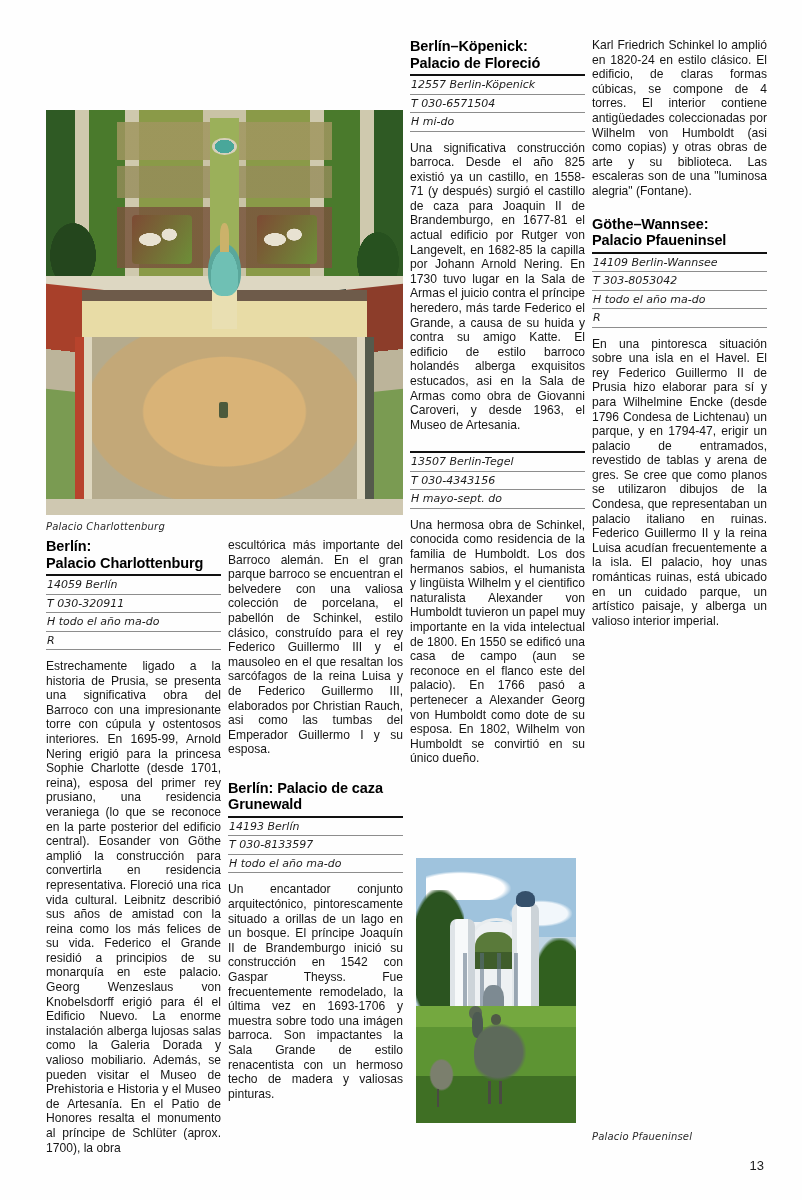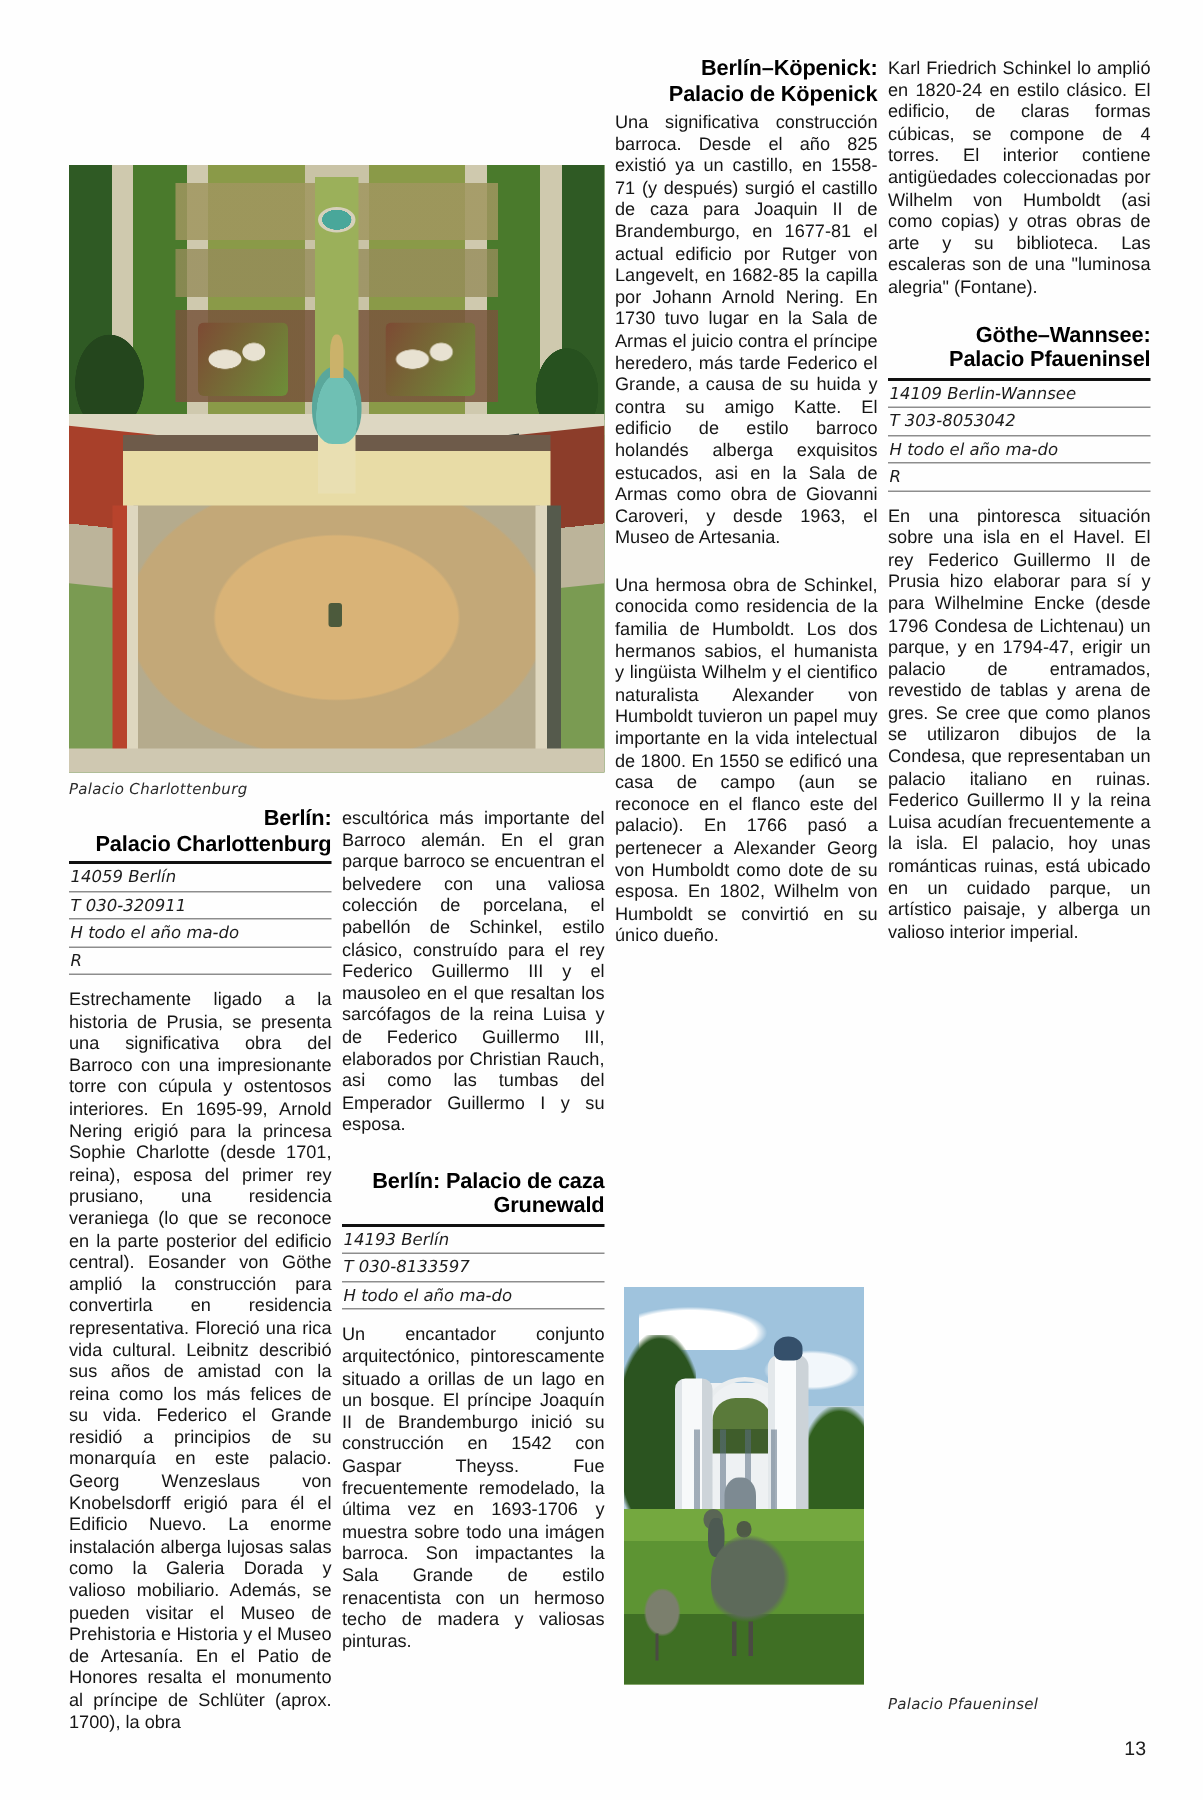--- a/index.html
+++ b/index.html
@@ -93,21 +93,20 @@
   }
 
   
   h2.sec {
     margin: 0 0 3px 0;
     font-size: 14.5px;
     line-height: 16.5px;
     font-weight: bold;
     letter-spacing: -0.1px;
     color: #000;
-    text-align: right;
   }
 
   
   .info {
     margin: 2px 0 9px 0;
     border-top: 2.2px solid #111;
   }
   .info .row {
     border-bottom: 0.9px solid #8d8d8d;
     font-family: "DejaVu Sans", sans-serif;
@@ -417,29 +416,39 @@
       <div class="row">H todo el año ma-do</div>
     </div>
 
     <p class="body">Un encantador conjunto arquitectónico, pintorescamente situado a orillas de un lago en un bosque. El príncipe Joaquín II de Brandemburgo inició su construcción en 1542 con Gaspar Theyss. Fue frecuentemente remodelado, la última vez en 1693-1706 y muestra sobre todo una imágen barroca. Son impactantes la Sala Grande de estilo renacentista con un hermoso techo de madera y valiosas pinturas.</p>
   </div>
 
   <div class="col col-3">
 
     <h2 class="sec">
       <span>Berlín–Köpenick:</span><br>
-      <span>Palacio de Köpenick</span>
+      <span>Palacio de Floreció</span>
     </h2>
 
+    <div class="info">
+      <div class="row">12557 Berlin-Köpenick</div>
+      <div class="row">T 030-6571504</div>
+      <div class="row">H mi-do</div>
+    </div>
 
     <p class="body">Una significativa construcción barroca. Desde el año 825 existió ya un castillo, en 1558-71 (y después) surgió el castillo de caza para Joaquin II de Brandemburgo, en 1677-81 el actual edificio por Rutger von  Langevelt, en 1682-85 la capilla por Johann Arnold Nering. En 1730 tuvo lugar en la Sala de Armas el juicio contra el príncipe heredero, más tarde Federico el Grande, a causa de su huida y contra su amigo Katte. El edificio de estilo barroco holandés alberga exquisitos estucados, asi en la Sala de Armas como obra de Giovanni Caroveri, y desde 1963, el Museo de Artesania.</p>
 
     <div class="spacer-8"></div>
 
 
+    <div class="info">
+      <div class="row">13507 Berlin-Tegel</div>
+      <div class="row">T 030-4343156</div>
+      <div class="row">H mayo-sept. do</div>
+    </div>
 
     <p class="body">Una hermosa obra de Schinkel, conocida como residencia de la familia de Humboldt. Los dos hermanos sabios, el humanista y lingüista Wilhelm y el cientifico naturalista Alexander von Humboldt tuvieron un papel muy importante en la vida intelectual de 1800. En 1550 se edificó una casa de campo (aun se reconoce en el flanco este del palacio). En 1766 pasó a pertenecer a Alexander Georg von Humboldt como dote de su esposa. En 1802, Wilhelm von Humboldt se convirtió en su único dueño.</p>
   </div>
 
   <div class="col col-4">
 
     <p class="body">Karl Friedrich Schinkel lo amplió en 1820-24 en estilo clásico. El edificio, de claras formas cúbicas, se compone de 4 torres. El interior contiene antigüedades coleccionadas por Wilhelm von Humboldt (asi como copias) y otras obras de arte y su biblioteca. Las escaleras son de una "luminosa alegria" (Fontane).</p>
 
     <div class="spacer-8"></div>
 

